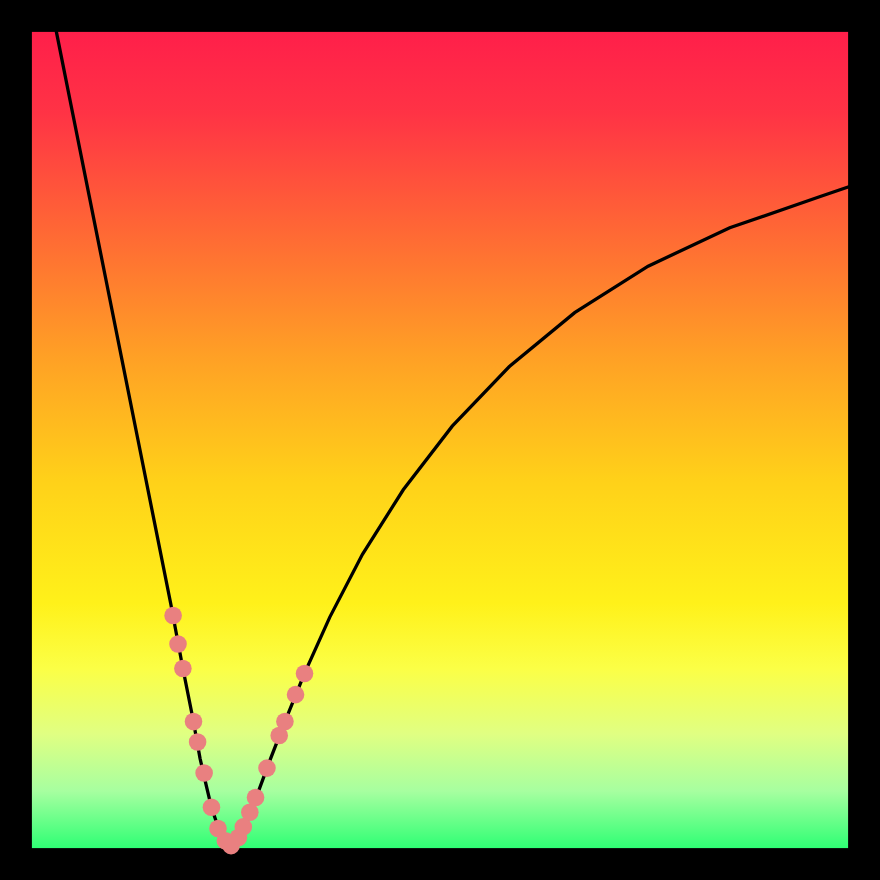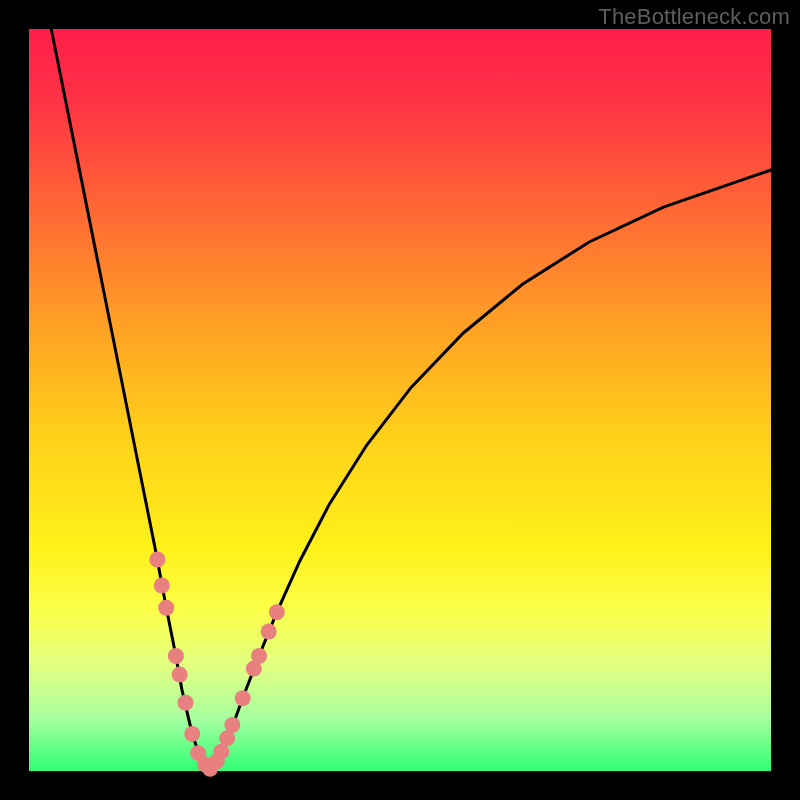--- a/index.html
+++ b/index.html
@@ -67,14 +67,13 @@
       <circle cx="187.73" cy="732.35" r="8" fill="#e98080"></circle>
       <circle cx="192.18" cy="722.71" r="8" fill="#e98080"></circle>
       <circle cx="198.11" cy="709.35" r="8" fill="#e98080"></circle>
       <circle cx="203.31" cy="696.00" r="8" fill="#e98080"></circle>
       <circle cx="213.70" cy="669.28" r="8" fill="#e98080"></circle>
       <circle cx="224.83" cy="639.60" r="8" fill="#e98080"></circle>
       <circle cx="230.02" cy="626.99" r="8" fill="#e98080"></circle>
       <circle cx="239.67" cy="602.50" r="8" fill="#e98080"></circle>
       <circle cx="247.83" cy="583.21" r="8" fill="#e98080"></circle>
     </svg>
-  <div class="watermark">TheBottleneck.com</div>
 </div>
 
 </body></html>

